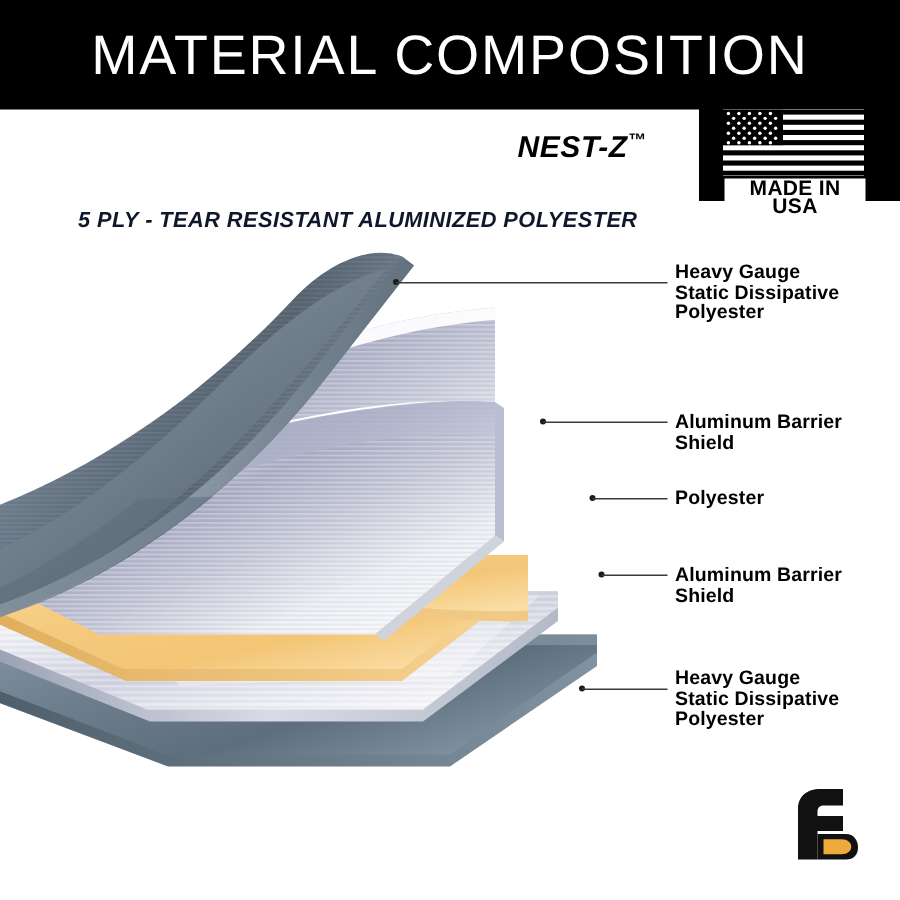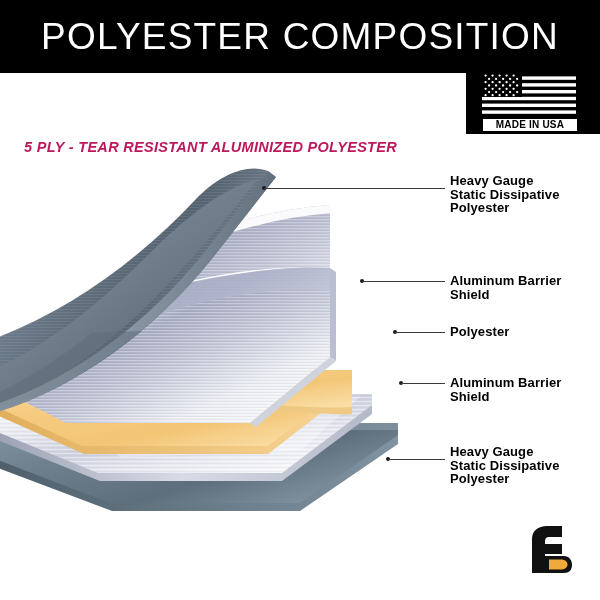--- a/index.html
+++ b/index.html
@@ -28,28 +28,28 @@
     color:#000;font-size:20px;font-weight:bold;font-style:italic;
     letter-spacing:0.4px;white-space:nowrap;
   }
   .brand .tm{font-size:12px;vertical-align:super;font-style:italic;}
 
   
   .flag-wrap{position:absolute;left:482px;top:73px;width:100px;height:60px;}
   .flag{position:relative;width:94px;height:44px;background:#fff;}
   .made-in-usa{
     position:absolute;left:1px;top:46px;width:94px;text-align:center;
-    color:#000;font-size:10px;font-weight:bold;letter-spacing:0.2px;
+    color:#000;font-size:14px;font-weight:bold;letter-spacing:0.2px;
     background:#fff;line-height:12px;
   }
 
   
   .subtitle{
-    position:absolute;left:24px;top:139px;
-    color:#be185d;font-size:14.5px;font-weight:bold;font-style:italic;
+    position:absolute;left:52px;top:139px;
+    color:#0f172a;font-size:14.5px;font-weight:bold;font-style:italic;
     letter-spacing:0.3px;white-space:nowrap;
   }
 
   
   .diagram{position:absolute;left:0;top:165px;width:420px;height:350px;}
   .diagram svg{display:block;}
 
   
   .callout{position:absolute;white-space:nowrap;}
   .callout .lbl{
@@ -66,22 +66,25 @@
   .logo{position:absolute;left:528px;top:523px;width:44px;height:52px;}
 </style>
 </head>
 <body>
 
 <div id="page">
 
   <div class="header-band"></div>
   <div class="header-right-block"></div>
 
-  <div class="title">POLYESTER COMPOSITION</div>
-
+  <div class="title">MATERIAL COMPOSITION</div>
+
+  <div class="brand">
+    <span>NEST-Z</span><span class="tm">™</span>
+  </div>
 
   <div class="flag-wrap">
     <div class="flag">
       <svg width="94" height="44" viewBox="0 0 94 44">
         <rect x="0" y="0" width="94" height="44" fill="#ffffff"></rect>
         <g fill="#000000">
           <rect x="0" y="0" width="94" height="3.4"></rect>
           <rect x="0" y="6.8" width="94" height="3.4"></rect>
           <rect x="0" y="13.6" width="94" height="3.4"></rect>
           <rect x="0" y="20.4" width="94" height="3.4"></rect>

